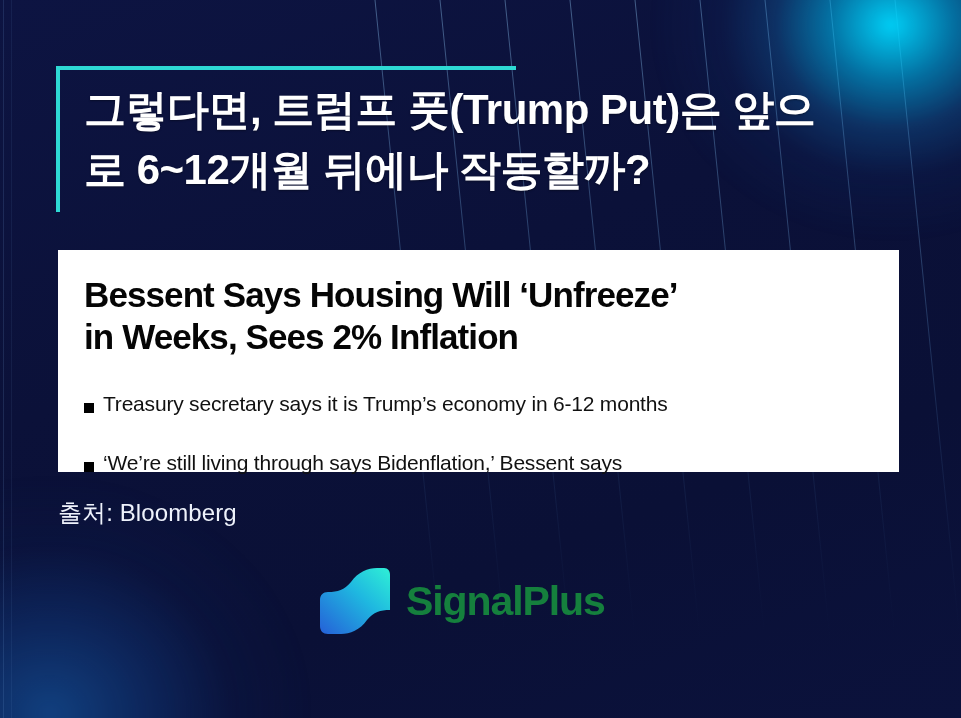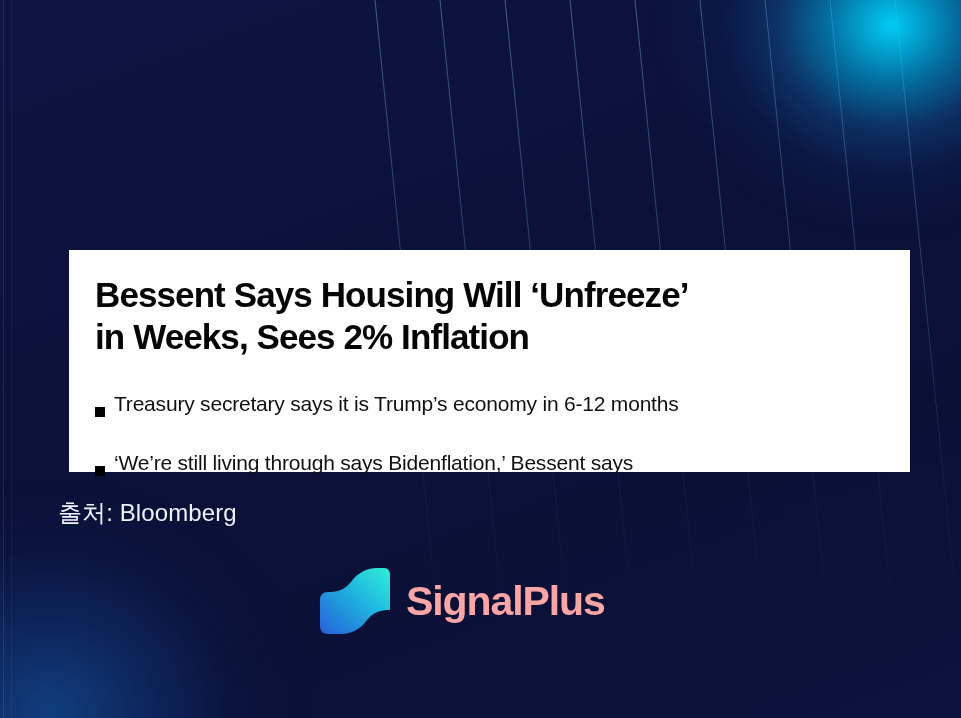--- a/index.html
+++ b/index.html
@@ -80,37 +80,37 @@
     font-weight:bold;
     line-height:60px;
     letter-spacing:-0.5px;
     white-space:pre-line;
     text-shadow:0 1px 2px rgba(0,0,0,0.35);
   }
 
   
   .card {
     position:absolute;
-    left:69px; top:250px;
+    left:58px; top:250px;
     width:841px; height:222px;
     background:#ffffff;
     padding:24px 26px 16px 26px;
   }
   .card-headline {
     color:#050505;
     font-size:35px;
     font-weight:bold;
     line-height:42px;
     letter-spacing:-0.9px;
     white-space:pre-line;
   }
   .card-bullets { margin-top:16px; }
   .bullet-row {
     display:flex;
-    align-items:flex-end;
+    align-items:center;
     margin-bottom:9px;
     margin-top:32px;
   }
   .bullet-mark {
     width:10px; height:10px;
     background:#000000;
     margin-top:9px;
     margin-right:9px;
     flex:0 0 auto;
   }
@@ -134,21 +134,21 @@
   
   .logo {
     position:absolute;
     left:318px; top:566px;
     display:flex;
     align-items:center;
     gap:14px;
   }
   .logo-mark { width:74px; height:70px; display:block; }
   .logo-text {
-    color:#fca5a5;
+    color:#15803d;
     font-size:41px;
     font-weight:bold;
     letter-spacing:-1.1px;
   }
 </style>
 </head>
 <body>
 
 <div id="slide">
 
@@ -195,20 +195,25 @@
         <line x1="375" y1="0" x2="440" y2="640"></line>
       </g>
     </svg>
   </div>
 
   <div class="glow-tr"></div>
 
   <div class="seam" style="left:3px;"></div>
   <div class="seam" style="left:11px; opacity:.55;"></div>
 
+  <div class="title-wrap">
+    <div class="bracket"></div>
+    <div class="title">그렇다면, 트럼프 풋(Trump Put)은 앞으
+로 6~12개월 뒤에나 작동할까?</div>
+  </div>
 
   <div class="card">
     <div class="card-headline">Bessent Says Housing Will ‘Unfreeze’
 in Weeks, Sees 2% Inflation</div>
     <div class="card-bullets">
       <div class="bullet-row">
         <span class="bullet-mark"></span>
         <span class="bullet-text">Treasury secretary says it is Trump’s economy in 6-12 months</span>
       </div>
       <div class="bullet-row">

